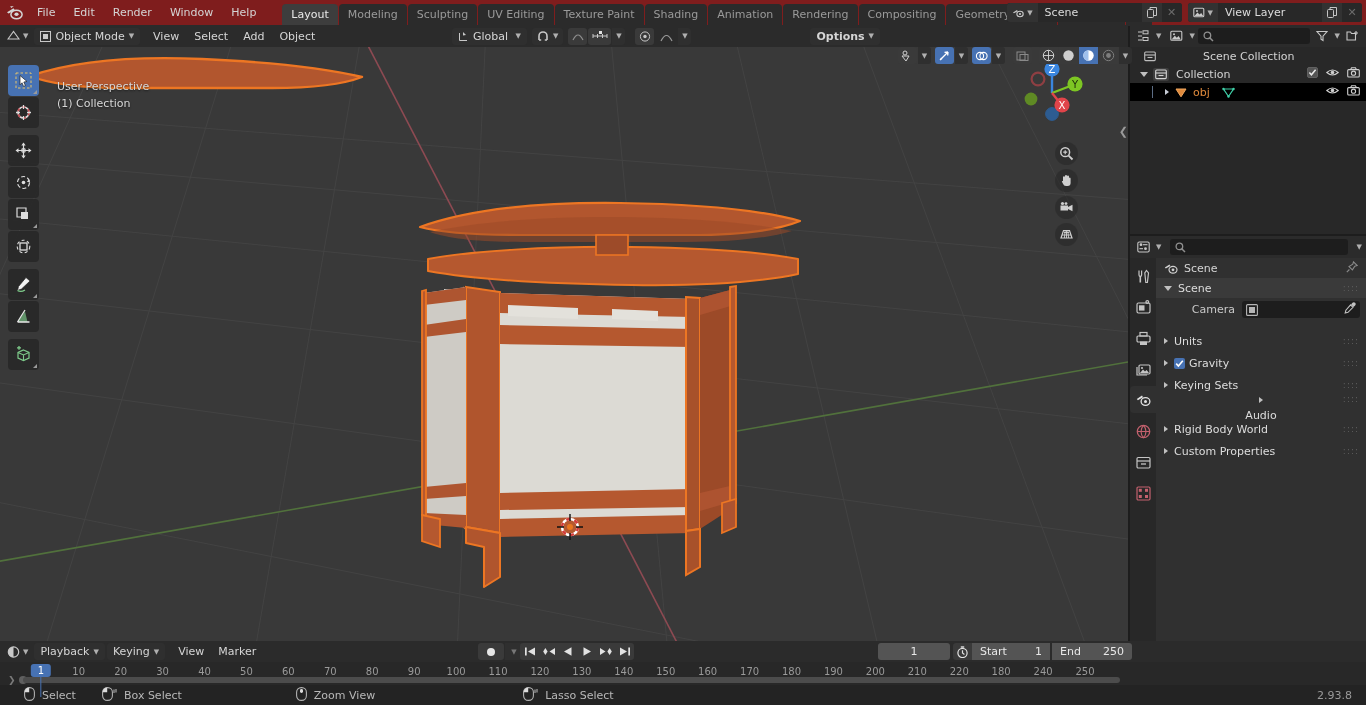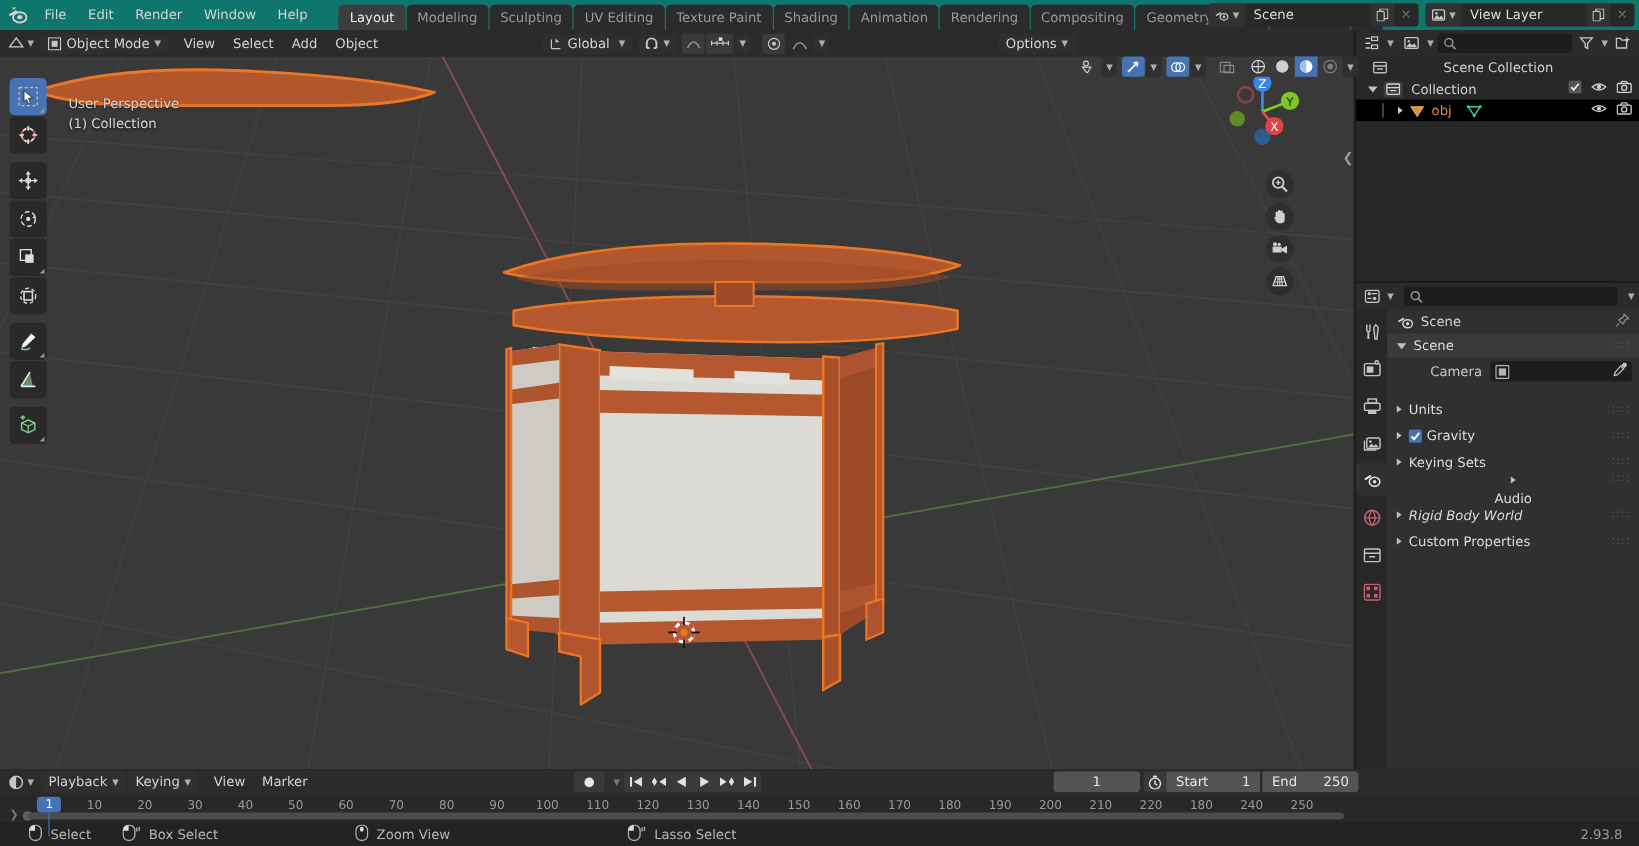--- a/index.html
+++ b/index.html
@@ -8,21 +8,21 @@
     background:#1d1d1d;
     font-family:"DejaVu Sans","Liberation Sans",sans-serif;
     font-size:11px; color:#e5e5e5;
     -webkit-font-smoothing:antialiased;
   }
   .app{ position:relative; width:1366px; height:705px; }
 
   
   .topbar{
     position:absolute; left:0; top:0; width:1366px; height:25px;
-    background:#0f766e; display:flex; align-items:center;
+    background:#7f1d1d; display:flex; align-items:center;
   }
   .blender-logo{ width:28px; display:flex; justify-content:center; align-items:center; }
   .blender-logo svg{ display:block; }
   .menu-item{
     padding:3px 9px; color:#d5d5d5; font-size:11px; white-space:nowrap; border-radius:3px;
   }
   .wk-tabs{ display:flex; align-items:center; margin-left:17px; gap:1px; }
   .wk-tab{
     padding:4px 9px 5px 9px; font-size:11px; color:#9a9a9a;
     background:#2b2b2b; border-radius:4px 4px 0 0; white-space:nowrap;
@@ -309,21 +309,21 @@
           <svg width="13" height="11" viewBox="0 0 13 11">
               <path d="M1 10 Q6.5 -1 12 10" fill="none" stroke="#9a9a9a" stroke-width="1.2"></path>
             </svg>
         </div>
         <div class="ibtn-sm flat">
             <span class="chev">▼</span>
           </div>
       </div>
     </div>
 
-    <div style="position:absolute; right:232px;">
+    <div style="position:absolute; right:248px;font-weight:bold;">
       <div class="hdr-btn">
         <span>Options</span>
         <span class="chev">▼</span>
       </div>
     </div>
   </div>
 
   <div style="position:absolute; left:898px; top:47px; display:flex; align-items:center; gap:4px; z-index:20;">
     <div style="display:flex;align-items:center;gap:1px;">
       <div class="ibtn gray">
@@ -877,21 +877,21 @@
           <span>Keying Sets</span>
           <span class="grip">::::</span>
         </div>
 
         <div class="panel-head" style="margin-top:2px;flex-direction:column;">
           <span class="tri"></span>
           <span>Audio</span>
           <span class="grip">::::</span>
         </div>
 
-        <div class="panel-head" style="margin-top:2px;font-style:italic;">
+        <div class="panel-head" style="margin-top:2px;">
           <span class="tri"></span>
           <span>Rigid Body World</span>
           <span class="grip">::::</span>
         </div>
 
         <div class="panel-head" style="margin-top:2px;">
           <span class="tri"></span>
           <span>Custom Properties</span>
           <span class="grip">::::</span>
         </div>

